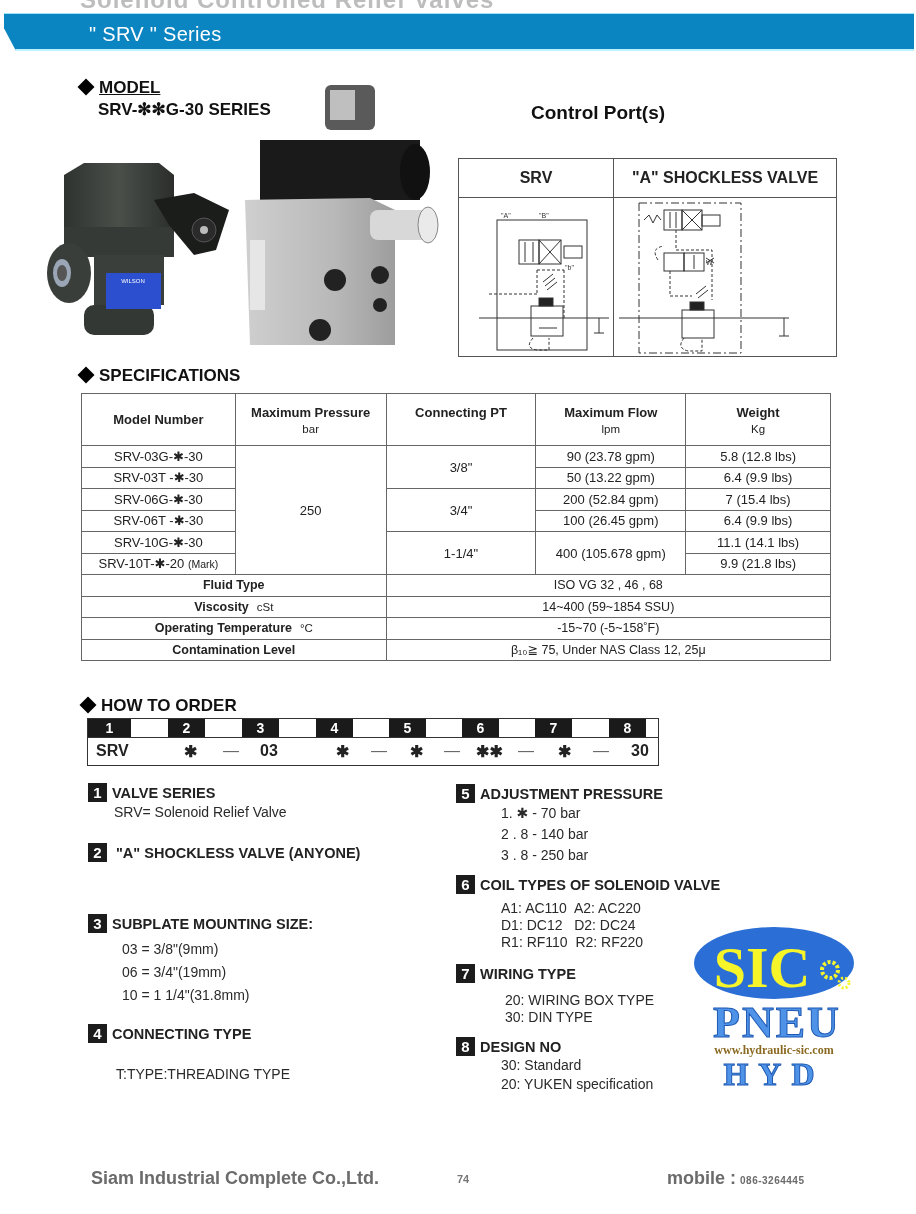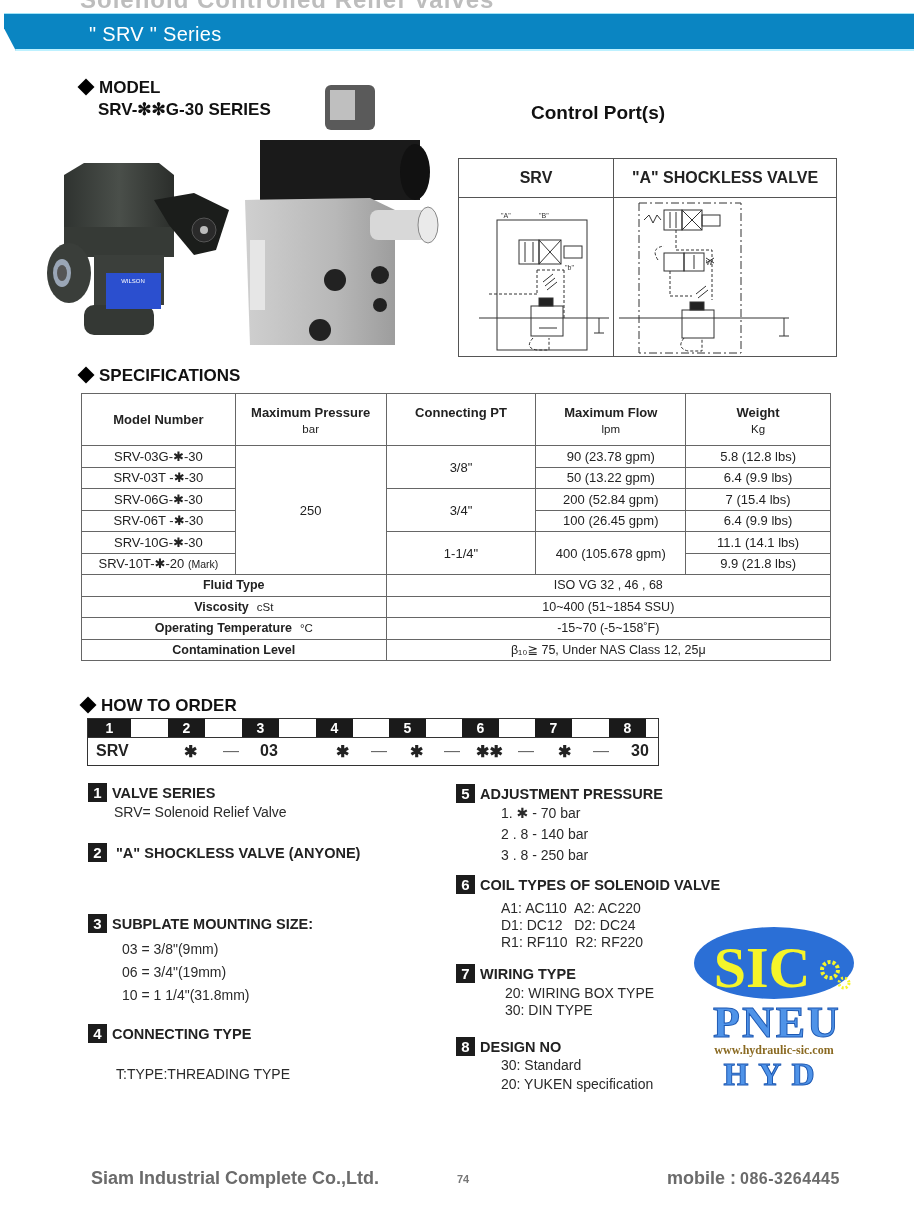--- a/index.html
+++ b/index.html
@@ -53,31 +53,31 @@
   .item { position: absolute; }
   .item .num { display: inline-block; width: 19px; height: 19px; background: #1c1c1c; color: #fff; font-weight: bold; font-size: 15px; text-align: center; line-height: 19px; vertical-align: middle; margin-right: 5px; }
   .item .ttl { font-weight: bold; font-size: 14.5px; color: #222; vertical-align: middle; }
   .item .line { font-size: 14px; color: #2a2a2a; line-height: 20px; }
 
   .logo { position: absolute; left: 682px; top: 925px; width: 190px; height: 165px; }
 
   .footer-co { position: absolute; left: 91px; top: 1168px; font-size: 18px; font-weight: bold; color: #6b6b6b; }
   .footer-pg { position: absolute; left: 457px; top: 1173px; font-size: 11px; font-weight: bold; color: #777; }
   .footer-mob { position: absolute; left: 667px; top: 1168px; font-size: 18px; font-weight: bold; color: #6b6b6b; }
-  .footer-mob .num { font-size: 16px; margin-left: 4px; letter-spacing: 0.5px; }
+  .footer-mob .num { font-size: 10px; margin-left: 4px; letter-spacing: 0.5px; }
 </style>
 </head>
 <body>
 
 <div class="top-cut">Solenoid Controlled Relief Valves</div>
 
 <div class="banner"></div>
 <div class="banner-title">" SRV " Series</div>
 
-<div class="sec-head" style="left:80px;top:78px;">
+<div class="sec-head" style="left:80px;top:78px;text-decoration:underline;">
   <span class="diamond"></span>
   <span>MODEL</span>
 </div>
 <div class="model-sub">SRV-✻✻G-30 SERIES</div>
 
 <svg class="prod1" viewBox="0 0 190 185">
   <defs>
     <linearGradient id="g1" x1="0" x2="1">
         <stop offset="0" stop-color="#2f3330"></stop>
         <stop offset="0.5" stop-color="#4a4f4a"></stop>
@@ -244,21 +244,21 @@
   <tr class="r">
     <td><span>SRV-10T-✱-20</span> <span class="mark">(Mark)</span></td>
     <td>9.9 (21.8 lbs)</td>
   </tr>
   <tr class="b">
     <td colspan="2" class="lbl"><span>Fluid Type</span></td>
     <td colspan="3">ISO VG 32 , 46 , 68</td>
   </tr>
   <tr class="b">
     <td colspan="2" class="lbl"><span>Viscosity</span><span class="unit">cSt</span></td>
-    <td colspan="3">10~400 (51~1854 SSU)</td>
+    <td colspan="3">14~400 (59~1854 SSU)</td>
   </tr>
   <tr class="b">
     <td colspan="2" class="lbl"><span>Operating Temperature</span><span class="unit">°C</span></td>
     <td colspan="3">-15~70 (-5~158˚F)</td>
   </tr>
   <tr class="b">
     <td colspan="2" class="lbl"><span>Contamination Level</span></td>
     <td colspan="3">β₁₀≧ 75, Under NAS Class 12, 25μ</td>
   </tr>
 </tbody>
@@ -329,21 +329,21 @@
   <div class="line" style="margin-left:45px;line-height:21px">3 . 8 - 250 bar</div>
 </div>
 <div class="item" style="left:456px;top:875px;">
   <span class="num">6</span><span class="ttl">COIL TYPES OF SOLENOID VALVE</span>
   <div class="line" style="margin-left:45px;margin-top:6px;line-height:17px;white-space:pre">A1: AC110  A2: AC220</div>
   <div class="line" style="margin-left:45px;line-height:17px;white-space:pre">D1: DC12   D2: DC24</div>
   <div class="line" style="margin-left:45px;line-height:17px;white-space:pre">R1: RF110  R2: RF220</div>
 </div>
 <div class="item" style="left:456px;top:964px;">
   <span class="num">7</span><span class="ttl">WIRING TYPE</span>
-  <div class="line" style="margin-left:49px;margin-top:2px;line-height:17px">20: WIRING BOX TYPE</div>
+  <div class="line" style="margin-left:49px;margin-top:9px;line-height:17px">20: WIRING BOX TYPE</div>
   <div class="line" style="margin-left:49px;line-height:17px">30: DIN TYPE</div>
 </div>
 <div class="item" style="left:456px;top:1037px;">
   <span class="num">8</span><span class="ttl">DESIGN NO</span>
   <div class="line" style="margin-left:45px;line-height:19px">30: Standard</div>
   <div class="line" style="margin-left:45px;line-height:19px">20: YUKEN specification</div>
 </div>
 
 <svg class="logo" viewBox="0 0 190 165">
   <ellipse cx="92" cy="38" rx="80" ry="36" fill="#2b6fd6"></ellipse>

